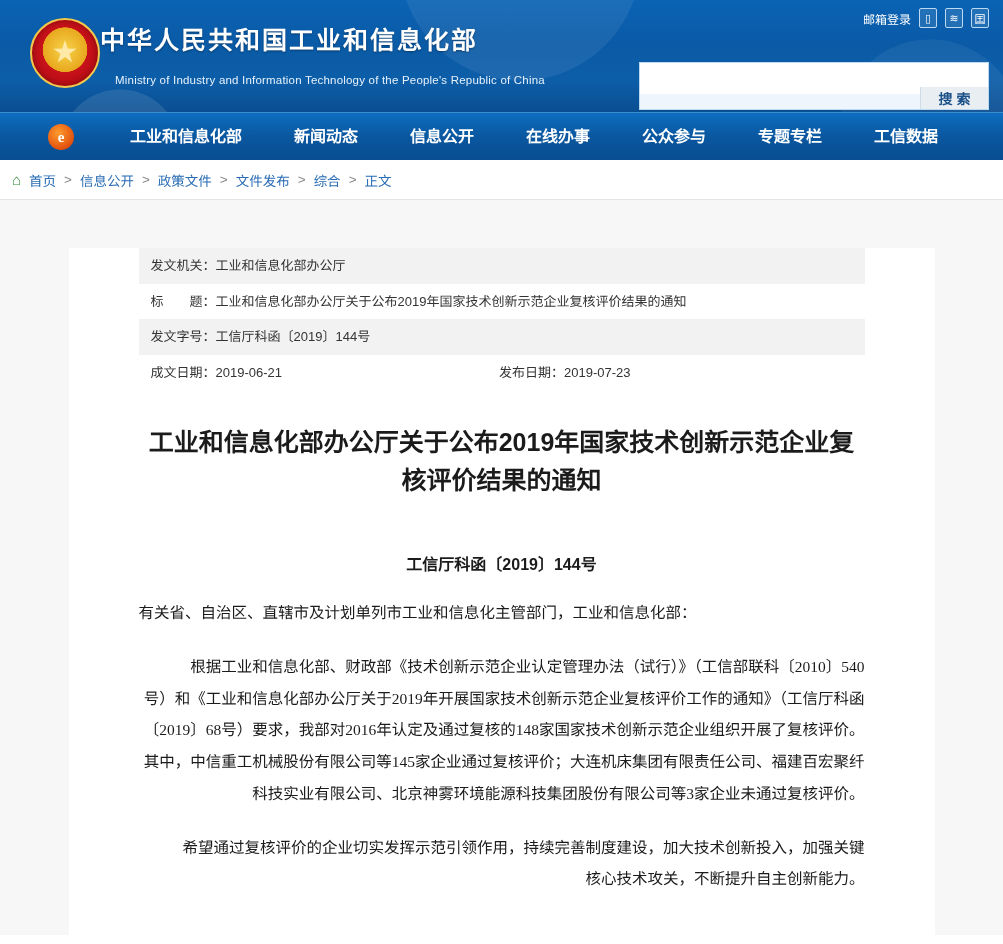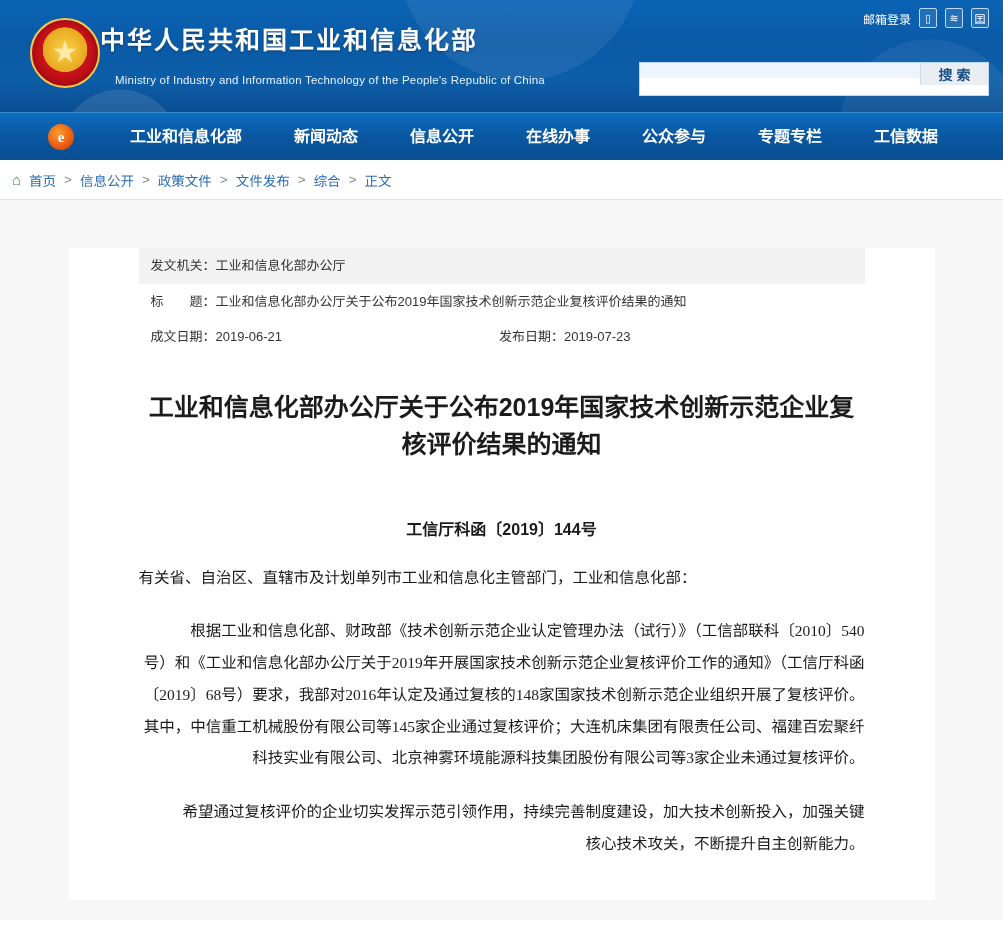--- a/index.html
+++ b/index.html
@@ -62,22 +62,22 @@
   .mini-icon {
     width: 18px; height: 20px;
     border: 1px solid #bcd9f2;
     border-radius: 2px;
     display: inline-flex; align-items: center; justify-content: center;
     font-size: 11px; color: #ffffff;
     background: rgba(255,255,255,.10);
   }
   .search-wrap {
     position: absolute; right: 14px; top: 62px;
-    display: flex; align-items: flex-start;
-    width: 350px; height: 34px;
+    display: flex; align-items: flex-end;
+    width: 350px; height: 48px;
     border: 1px solid #bcd9f2;
     background: #ffffff;
     margin-left: 36px;
   }
   .search-input {
     flex: 1; border: 0; outline: none;
     padding: 0 8px; font-size: 13px; color: #333;
     background: #eef5fc;
   }
   .search-btn {
@@ -251,20 +251,25 @@
         <tr class="shade">
           <td colspan="2">
             <span class="meta-label">发文机关：</span><span>工业和信息化部办公厅</span>
           </td>
         </tr>
         <tr>
           <td colspan="2">
             <span class="meta-label">标　　题：</span><span>工业和信息化部办公厅关于公布2019年国家技术创新示范企业复核评价结果的通知</span>
           </td>
         </tr>
+        <tr class="shade">
+          <td colspan="2">
+            <span class="meta-label">发文字号：</span><span>工信厅科函〔2019〕144号</span>
+          </td>
+        </tr>
         <tr>
           <td style="width:48%">
             <span class="meta-label">成文日期：</span><span>2019-06-21</span>
           </td>
           <td>
             <span class="meta-label">发布日期：</span><span>2019-07-23</span>
           </td>
         </tr>
       </tbody>
     </table>

